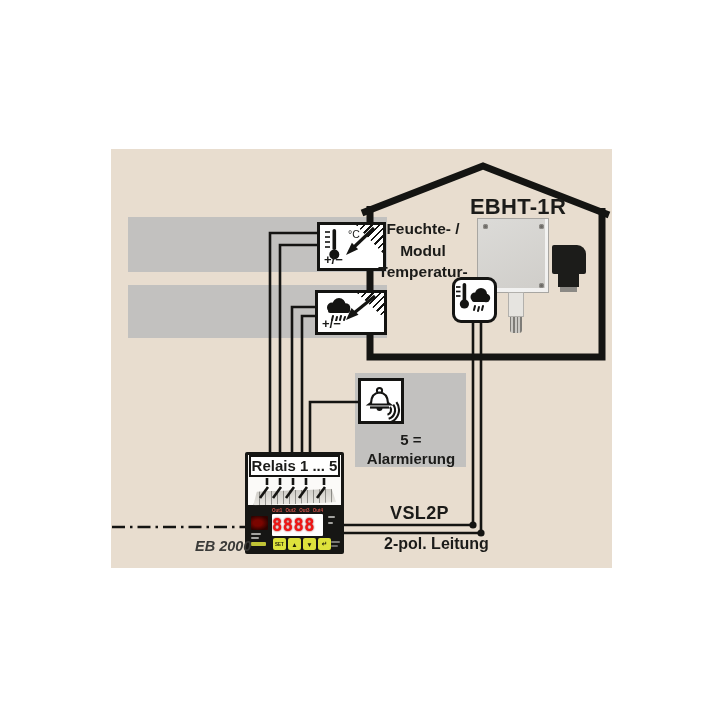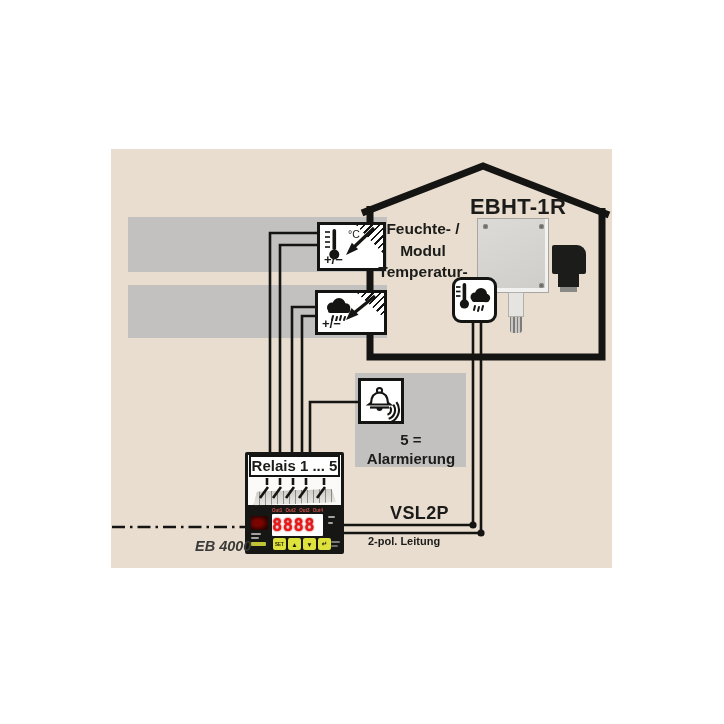--- a/index.html
+++ b/index.html
@@ -53,21 +53,21 @@
   .btnrow{position:absolute;left:28px;top:86px;display:flex;gap:2px;}
   .btn{width:13px;height:12px;background:#dde23c;border-radius:2px;color:#20200a;
        display:flex;align-items:center;justify-content:center;font-weight:bold;font-size:6.5px;}
   .btn.set{font-size:4.5px;}
   .smudge-y{position:absolute;left:6px;top:90px;width:15px;height:4px;background:rgba(222,226,60,.85);border-radius:1px;}
   
   .title-ebht{position:absolute;left:347px;top:45px;width:120px;text-align:center;font-size:22px;font-weight:bold;letter-spacing:.3px;}
   .caption-module{position:absolute;left:262px;top:69px;width:100px;text-align:center;
                   font-size:15.5px;font-weight:bold;line-height:21.5px;}
   .label-vsl2p{position:absolute;left:279px;top:354px;font-size:18px;font-weight:bold;letter-spacing:.4px;}
-  .label-leitung{position:absolute;left:257px;top:386px;font-size:11px;font-weight:bold;}
+  .label-leitung{position:absolute;left:273px;top:386px;font-size:16px;font-weight:bold;}
   .label-eb3000{position:absolute;left:84px;top:389px;font-size:14.5px;font-style:italic;font-weight:600;color:#3a3a38;}
 </style>
 </head>
 <body>
 
 <div class="canvas">
 
   <div class="band" style="left:17px;top:68px;width:259px;height:55px;"></div>
   <div class="band" style="left:17px;top:136px;width:259px;height:53px;"></div>
   <div class="band" style="left:244px;top:224px;width:111px;height:94px;"></div>
@@ -235,15 +235,15 @@
     <div>5 = Alarmierung</div>
   </div>
   <div class="title-ebht">EBHT-1R</div>
   <div class="caption-module">
     <div>Feuchte- /</div>
     <div>Modul</div>
     <div>Temperatur-</div>
   </div>
   <div class="label-vsl2p">VSL2P</div>
   <div class="label-leitung">2-pol. Leitung</div>
-  <div class="label-eb3000">EB 4000</div>
+  <div class="label-eb3000">EB 2000</div>
 
 </div>
 
 </body></html>

